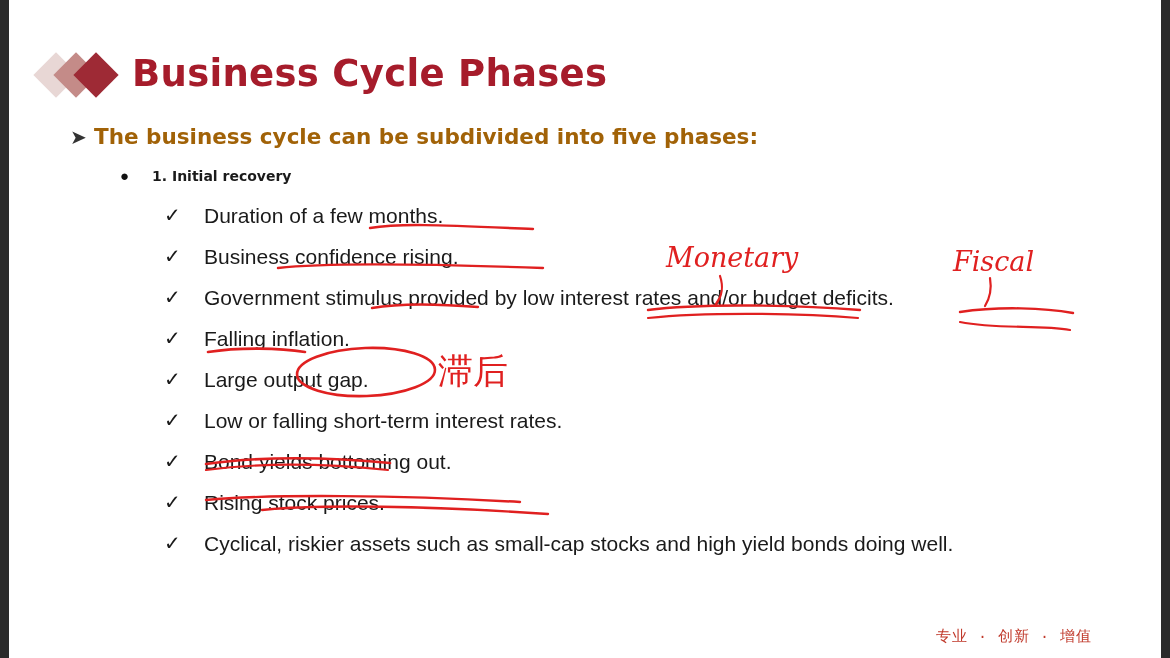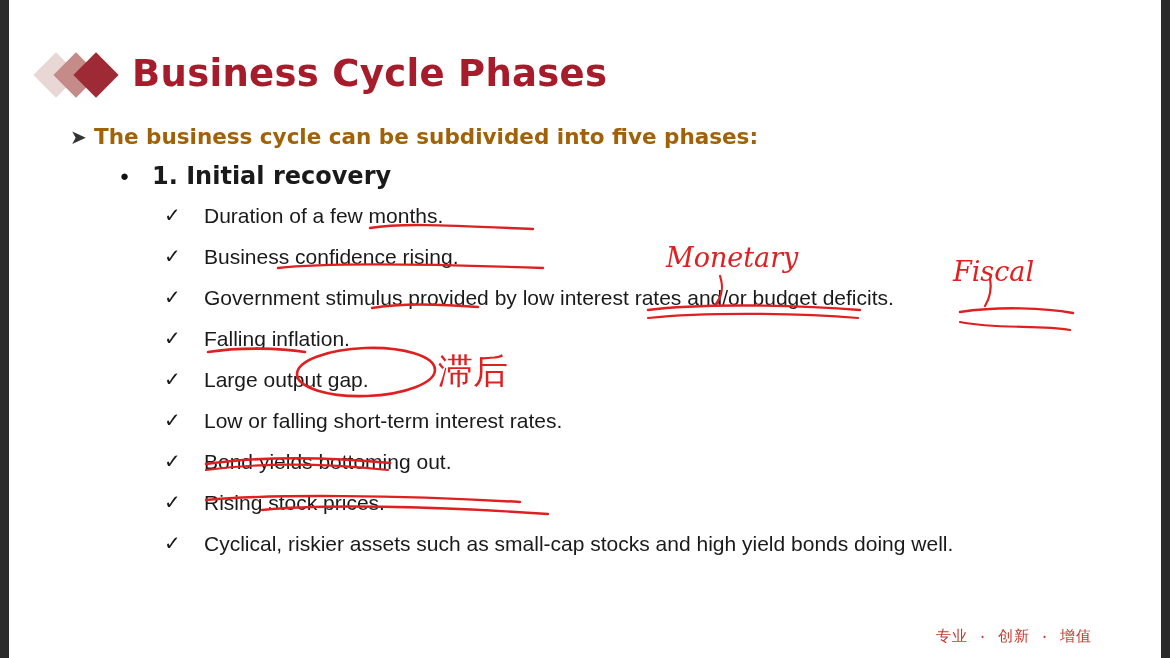--- a/index.html
+++ b/index.html
@@ -103,21 +103,21 @@
   .lvl2 .marker {
     width: 32px;
     flex: 0 0 32px;
     font-size: 15px;
     line-height: 32px;
     color: #111;
   }
   .lvl2 .text {
     font-family: "DejaVu Sans", sans-serif;
     font-weight: bold;
-    font-size: 24px;
+    font-size: 14px;
     color: #1a1a1a;
     line-height: 32px;
   }
 
   .lvl3 {
     display: flex;
     align-items: flex-start;
     margin-left: 104px;
     margin-bottom: 2px;
   }
@@ -269,19 +269,19 @@
     <path d="M206 500 C270 494, 400 495, 520 502" stroke="#e02020" stroke-width="2.4" fill="none" stroke-linecap="round"></path>
     <path d="M262 510 C320 504, 430 506, 548 514" stroke="#e02020" stroke-width="2.4" fill="none" stroke-linecap="round"></path>
 
     <path d="M720 276 C724 288, 722 296, 716 304" stroke="#e02020" stroke-width="2.2" fill="none" stroke-linecap="round"></path>
 
     <path d="M990 278 C992 290, 990 298, 985 306" stroke="#e02020" stroke-width="2.2" fill="none" stroke-linecap="round"></path>
   </svg>
 
   <div class="ink" style="position:absolute;padding-left:8px;">
     <div class="ink-text" style="left:666px; top:242px; font-size:27px;">Monetary</div>
-    <div class="ink-text" style="left:953px; top:256px; font-size:27px;">Fiscal</div>
+    <div class="ink-text" style="left:953px; top:246px; font-size:27px;">Fiscal</div>
     <div class="ink-text" style="left:438px; top:348px; font-size:35px; font-family:Liberation Serif, serif; font-style:normal;text-align:center;">滞后</div>
   </div>
 
   <div class="footer">专业 · 创新 · 增值</div>
 
 </div>
 
 </body></html>

